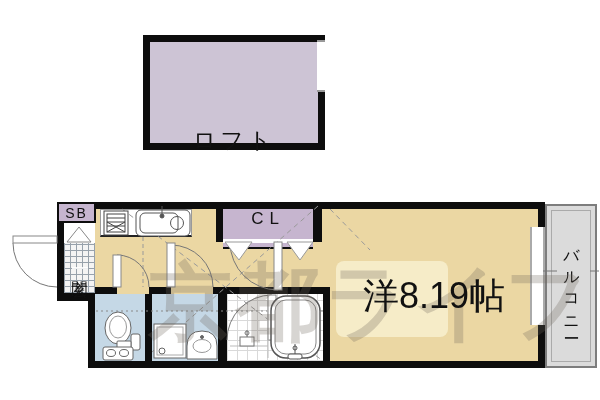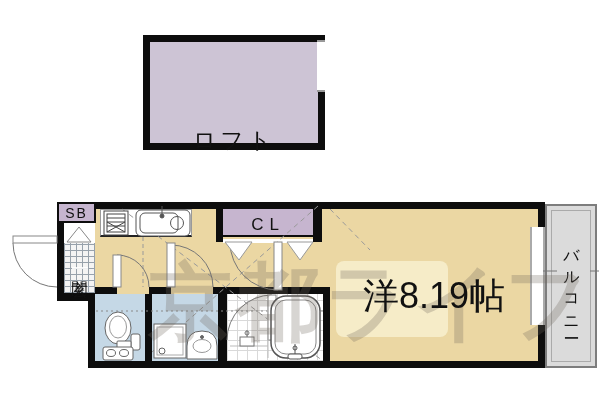--- a/index.html
+++ b/index.html
@@ -46,23 +46,23 @@
       justify-content:center;letter-spacing:2px;z-index:2;}
   .entrance-top{left:64px;top:223px;width:31px;height:20px;background:#fff;z-index:2;}
   .entrance{left:64px;top:243px;width:31px;height:50px;background:#f4f4f4;z-index:2;
     background-image:repeating-linear-gradient(0deg,#97a1ab 0 1px,transparent 1px 6px),
                      repeating-linear-gradient(90deg,#97a1ab 0 1px,transparent 1px 6px);
     display:flex;align-items:center;justify-content:center;}
   .entrance-label{writing-mode:vertical-rl;text-orientation:upright;font-size:16px;
                   line-height:1;background:rgba(255,255,255,.85);padding:1px 0;}
   .cl-wall-left{left:216px;top:202px;width:7px;height:40px;background:var(--wall);z-index:2;}
   .cl-wall-right{left:313px;top:202px;width:9px;height:40px;background:var(--wall);z-index:2;}
-  .cl{left:223px;top:209px;width:90px;height:28px;background:var(--label_lavender);
+  .cl{left:223px;top:209px;width:90px;height:40px;background:var(--label_lavender);
       border-bottom:2px solid var(--wall);font-size:17px;letter-spacing:6px;
-      display:flex;align-items:flex-end;justify-content:center;z-index:2;}
+      display:flex;align-items:flex-start;justify-content:center;z-index:2;}
   .cl-under{left:223px;top:239px;width:90px;height:4px;background:#fff;z-index:2;}
   .highlight{left:336px;top:261px;width:112px;height:76px;background:var(--highlight_cream);
              border-radius:8px;opacity:.92;z-index:2;}
   .main-label{left:330px;top:272px;width:208px;text-align:center;font-size:36px;z-index:5;}
   
   #lineart{left:0;top:0;width:600px;height:400px;z-index:3;}
   .watermark{left:148px;top:252px;width:420px;height:100px;font-size:84px;line-height:100px;
              font-weight:bold;letter-spacing:4px;white-space:nowrap;color:var(--watermark_gray);
              opacity:.27;z-index:4;pointer-events:none;}
 </style>

